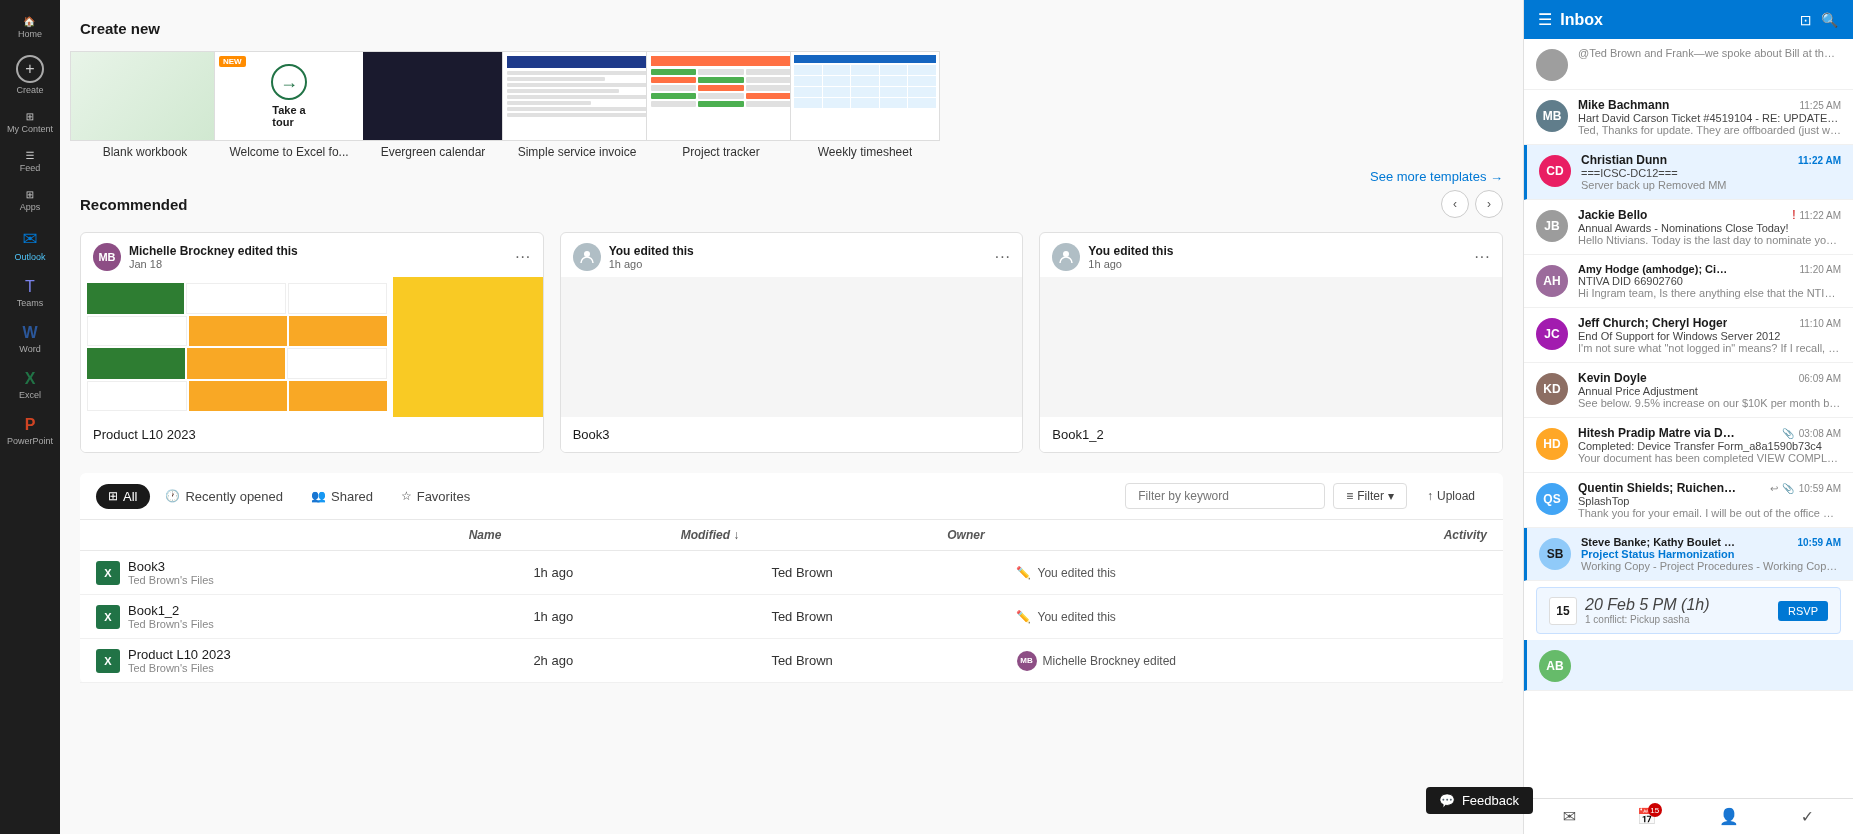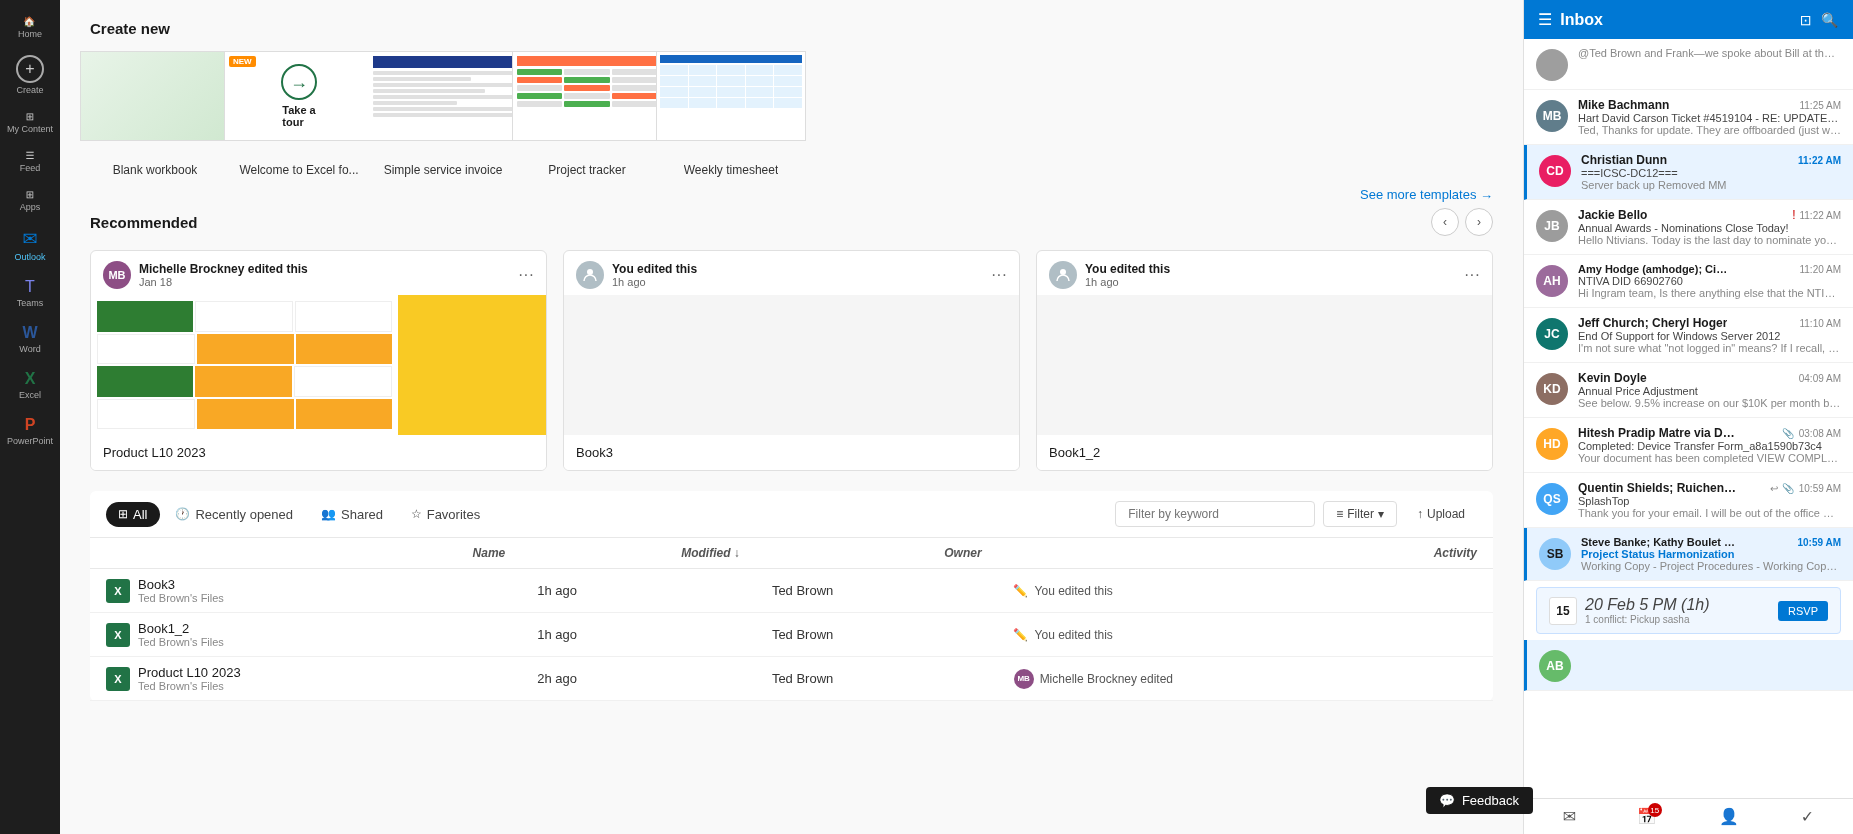--- a/index.html
+++ b/index.html
@@ -35,21 +35,21 @@
     }
     .sidebar-item.active-outlook { color: #0078d4; }
     .sidebar-item.active-excel { color: #217346; }
     .sidebar-item-label { font-size: 9px; color: #aaa; }
 
     
     .main-content {
       flex: 1;
       background: #f9f9f9;
       overflow-y: auto;
-      padding: 20px 30px;
+      padding: 20px 20px;
     }
 
     
     .create-new-title {
       font-size: 15px;
       font-weight: 600;
       color: #1a1a1a;
       margin-bottom: 14px;
     }
     .templates-row {
@@ -64,21 +64,21 @@
       cursor: pointer;
       width: 130px;
     }
     .template-thumbnail {
       width: 150px;
       height: 90px;
       border: 1px solid #ddd;
       border-radius: 0;
       overflow: hidden;
       background: #fff;
-      margin-bottom: 22px;
+      margin-bottom: 4px;
       display: flex;
       align-items: center;
       justify-content: center;
     }
     .template-label {
       font-size: 12px;
       color: #333;
       text-align: center;
       max-width: 130px;
       overflow: hidden;
@@ -691,20 +691,26 @@
         <div class="template-thumbnail">
           <div class="tour-thumb">
             <div class="tour-badge">NEW</div>
             <div class="tour-circle">→</div>
             <div class="tour-text">Take a<br>tour</div>
           </div>
         </div>
         <span class="template-label">Welcome to Excel fo...</span>
       </div>
 
+      <div class="template-card">
+        <div class="template-thumbnail">
+          <div class="calendar-thumb"></div>
+        </div>
+        <span class="template-label">Evergreen calendar</span>
+      </div>
 
       <div class="template-card">
         <div class="template-thumbnail">
           <div class="invoice-thumb">
             <div class="invoice-header-strip"></div>
             <div class="invoice-lines">
               <div></div>
                 <div style="width:70%"></div>
                 <div></div>
                 <div style="width:80%"></div>
@@ -1062,37 +1068,37 @@
         <div class="msg-top">
           <span class="msg-sender" style="font-size:11px; overflow:hidden; text-overflow:ellipsis; white-space:nowrap; max-width:155px;">Amy Hodge (amhodge); CiscoSoftware...</span>
           <span class="msg-time">11:20 AM</span>
         </div>
         <div class="msg-subject">NTIVA DID 66902760</div>
         <div class="msg-preview">Hi Ingram team, Is there anything else that the NTIVA team ne...</div>
       </div>
     </div>
 
     <div class="message-item">
-      <div class="msg-avatar" style="background:#0f766e;">JC</div>
+      <div class="msg-avatar" style="background:#a21caf;">JC</div>
       <div class="msg-content">
         <div class="msg-top">
           <span class="msg-sender">Jeff Church; Cheryl Hoger</span>
           <span class="msg-time">11:10 AM</span>
         </div>
         <div class="msg-subject">End Of Support for Windows Server 2012</div>
         <div class="msg-preview">I'm not sure what "not logged in" means? If I recall, the SQL 2...</div>
       </div>
     </div>
 
     <div class="message-item">
       <div class="msg-avatar" style="background:#8d6e63;">KD</div>
       <div class="msg-content">
         <div class="msg-top">
           <span class="msg-sender">Kevin Doyle</span>
-          <span class="msg-time">04:09 AM</span>
+          <span class="msg-time">06:09 AM</span>
         </div>
         <div class="msg-subject">Annual Price Adjustment</div>
         <div class="msg-preview">See below. 9.5% increase on our $10K per month bill, Kevin C...</div>
       </div>
     </div>
 
     <div class="message-item">
       <div class="msg-avatar" style="background:#ffa726;">HD</div>
       <div class="msg-content">
         <div class="msg-top">

